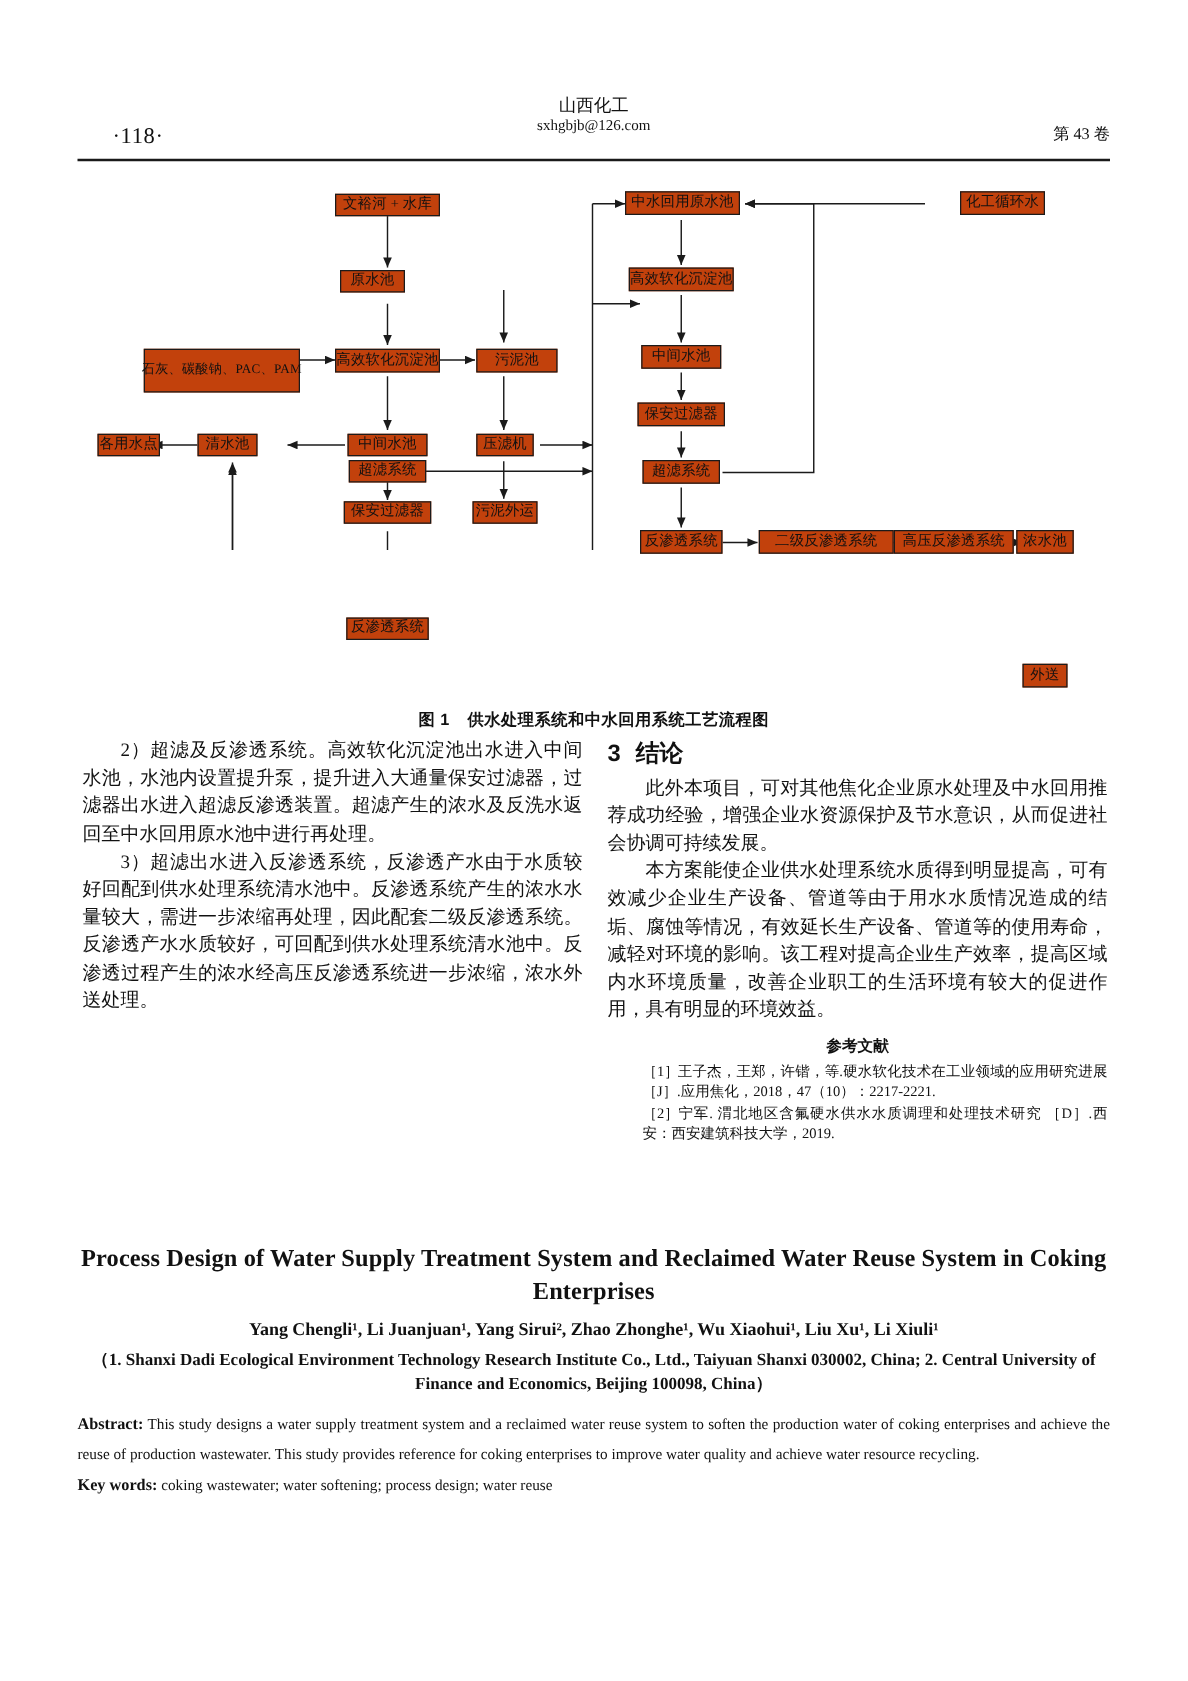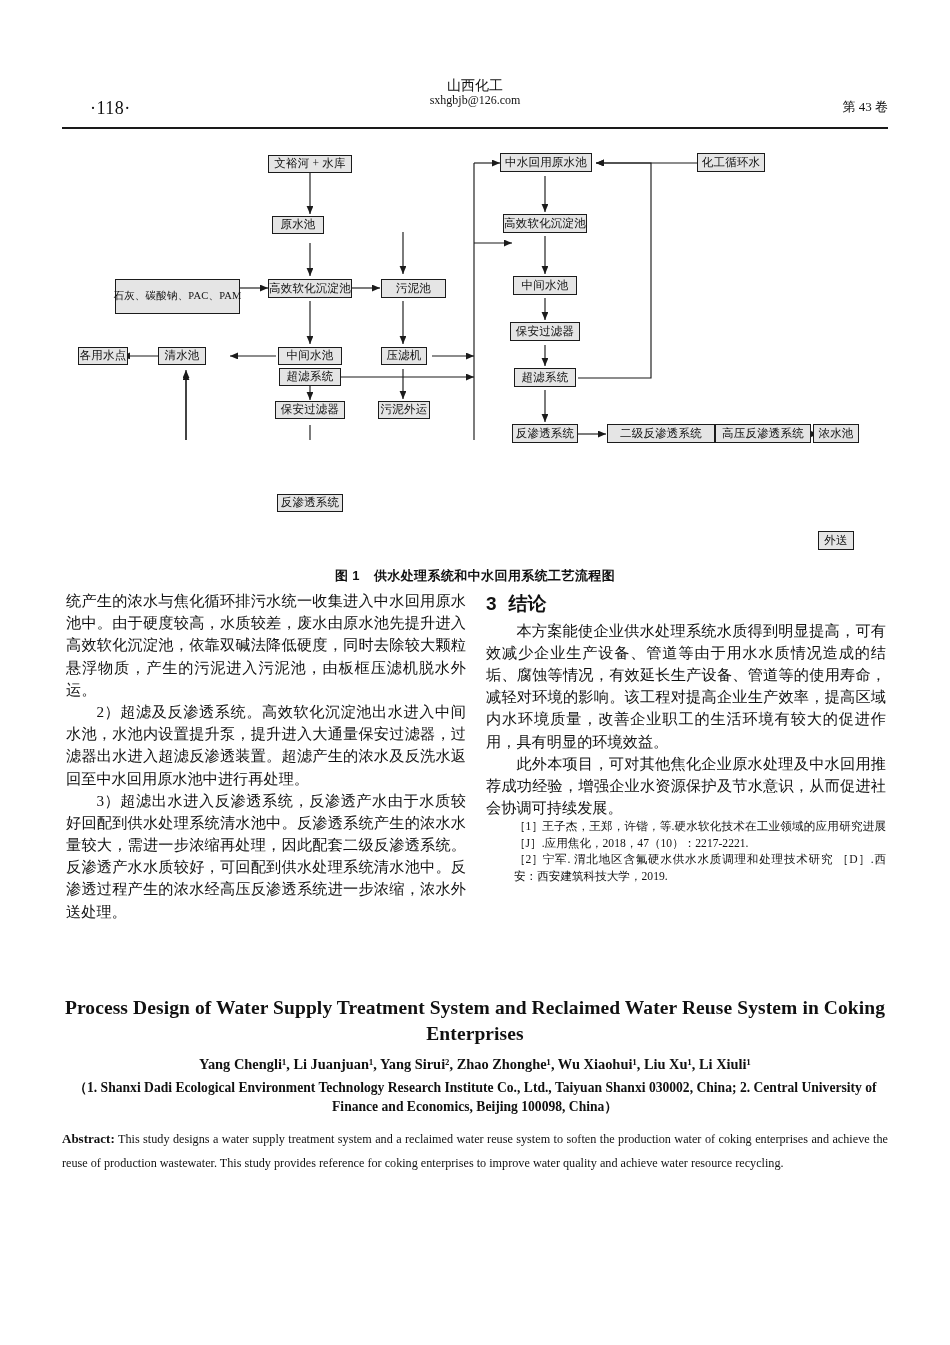--- a/index.html
+++ b/index.html
@@ -37,21 +37,21 @@
     position: absolute; left: 62px; top: 127px; width: 826px;
     height: 2px; background: #1a1a1a;
   }
 
   
   .chart { position: absolute; left: 0; top: 0; width: 950px; height: 440px; }
   .chart svg { position: absolute; left: 0; top: 0; }
   .node {
     position: absolute;
     border: 1px solid #1b1b1b;
-    background: #e5e5e5;
+    background: #c2410c;
     font-size: 11.5px;
     line-height: 1;
     display: flex; align-items: center; justify-content: center;
     white-space: nowrap;
     font-family: "Liberation Serif", "DejaVu Serif", serif;
     letter-spacing: .2px;
   }
 
   
   .figcap {
@@ -206,61 +206,65 @@
     <div class="node" style="left:78px; top:347px; width:50px; height:18px;">各用水点</div>
     <div class="node" style="left:158px; top:347px; width:48px; height:18px;">清水池</div>
     <div class="node" style="left:278px; top:347px; width:64px; height:18px;">中间水池</div>
     <div class="node" style="left:381px; top:347px; width:46px; height:18px;">压滤机</div>
     <div class="node" style="left:275px; top:401px; width:70px; height:18px;">保安过滤器</div>
     <div class="node" style="left:378px; top:401px; width:52px; height:18px;">污泥外运</div>
     <div class="node" style="left:279px; top:368px; width:62px; height:18px;">超滤系统</div>
     <div class="node" style="left:277px; top:494px; width:66px; height:18px;">反渗透系统</div>
 
     <div class="node" style="left:500px; top:153px; width:92px; height:19px;">中水回用原水池</div>
-    <div class="node" style="left:697px; top:153px; width:68px; height:19px;">化工循环水</div>
+    <div class="node" style="left:768px; top:153px; width:68px; height:19px;">化工循环水</div>
     <div class="node" style="left:503px; top:214px; width:84px; height:19px;">高效软化沉淀池</div>
     <div class="node" style="left:513px; top:276px; width:64px; height:19px;">中间水池</div>
     <div class="node" style="left:510px; top:322px; width:70px; height:19px;">保安过滤器</div>
     <div class="node" style="left:514px; top:368px; width:62px; height:19px;">超滤系统</div>
     <div class="node" style="left:512px; top:424px; width:66px; height:19px;">反渗透系统</div>
     <div class="node" style="left:607px; top:424px; width:108px; height:19px;">二级反渗透系统</div>
     <div class="node" style="left:715px; top:424px; width:96px; height:19px;">高压反渗透系统</div>
     <div class="node" style="left:813px; top:424px; width:46px; height:19px;">浓水池</div>
     <div class="node" style="left:818px; top:531px; width:36px; height:19px;">外送</div>
   </div>
 
   <div class="figcap">
     <span class="num">图 1</span><span>供水处理系统和中水回用系统工艺流程图</span>
   </div>
 
   <div class="col left">
-    <p>统产生的浓水与焦化循环排污水统一收集进入中水回用原水池中。由于硬度较高，水质较差，废水由原水池先提升进入高效软化沉淀池，依靠双碱法降低硬度，同时去除较大颗粒悬浮物质，产生的污泥进入污泥池，由板框压滤机脱水外运。</p>
     <p class="ind">2）超滤及反渗透系统。高效软化沉淀池出水进入中间水池，水池内设置提升泵，提升进入大通量保安过滤器，过滤器出水进入超滤反渗透装置。超滤产生的浓水及反洗水返回至中水回用原水池中进行再处理。</p>
     <p class="ind">3）超滤出水进入反渗透系统，反渗透产水由于水质较好回配到供水处理系统清水池中。反渗透系统产生的浓水水量较大，需进一步浓缩再处理，因此配套二级反渗透系统。反渗透产水水质较好，可回配到供水处理系统清水池中。反渗透过程产生的浓水经高压反渗透系统进一步浓缩，浓水外送处理。</p>
   </div>
 
   <div class="col right">
     <div class="sechead">
       <span class="n">3</span><span>结论</span>
     </div>
+    <p class="ind">此外本项目，可对其他焦化企业原水处理及中水回用推荐成功经验，增强企业水资源保护及节水意识，从而促进社会协调可持续发展。</p>
     <p class="ind">本方案能使企业供水处理系统水质得到明显提高，可有效减少企业生产设备、管道等由于用水水质情况造成的结垢、腐蚀等情况，有效延长生产设备、管道等的使用寿命，减轻对环境的影响。该工程对提高企业生产效率，提高区域内水环境质量，改善企业职工的生活环境有较大的促进作用，具有明显的环境效益。</p>
-    <p class="ind">此外本项目，可对其他焦化企业原水处理及中水回用推荐成功经验，增强企业水资源保护及节水意识，从而促进社会协调可持续发展。</p>
-
+
+    <div class="refhead">参考文献</div>
 
     <p class="ref">
       <span class="tag">［1］</span><span>王子杰，王郑，许锴，等.硬水软化技术在工业领域的应用研究进展［J］.应用焦化，2018，47（10）：2217-2221.</span>
     </p>
     <p class="ref">
       <span class="tag">［2］</span><span>宁军. 渭北地区含氟硬水供水水质调理和处理技术研究 ［D］.西安：西安建筑科技大学，2019.</span>
     </p>
   </div>
 
   <div class="en">
     <div class="title">Process Design of Water Supply Treatment System and Reclaimed Water Reuse System in Coking Enterprises</div>
     <div class="authors">Yang Chengli¹, Li Juanjuan¹, Yang Sirui², Zhao Zhonghe¹, Wu Xiaohui¹, Liu Xu¹, Li Xiuli¹</div>
     <div class="affil">（1. Shanxi Dadi Ecological Environment Technology Research Institute Co., Ltd., Taiyuan Shanxi 030002, China; 2. Central University of Finance and Economics, Beijing 100098, China）</div>
     <div class="abs">
       <b>Abstract:</b>
       <span>This study designs a water supply treatment system and a reclaimed water reuse system to soften the production water of coking enterprises and achieve the reuse of production wastewater. This study provides reference for coking enterprises to improve water quality and achieve water resource recycling.</span>
     </div>
+    <div class="kw">
+      <b>Key words:</b>
+      <span>coking wastewater; water softening; process design; water reuse</span>
+    </div>
   </div>
 
 </div>
 
 </body></html>

